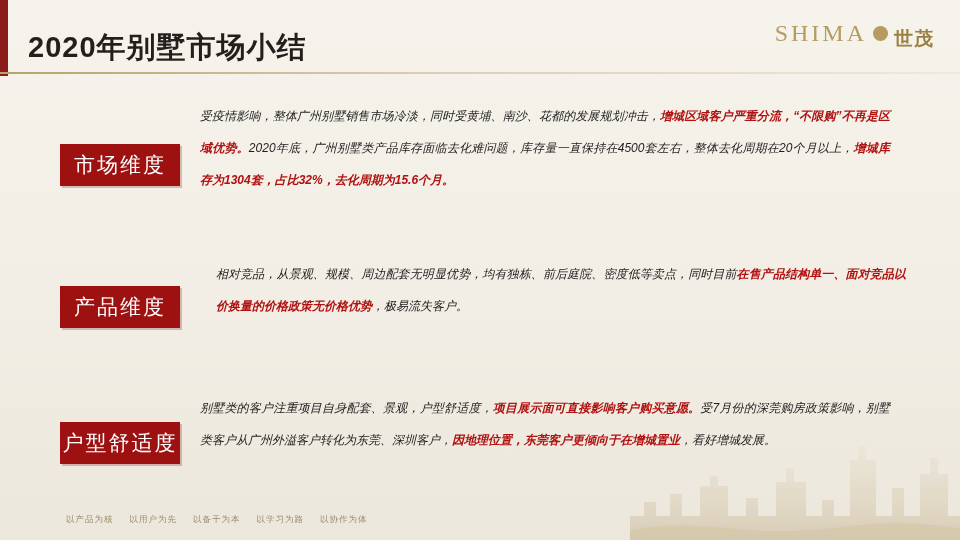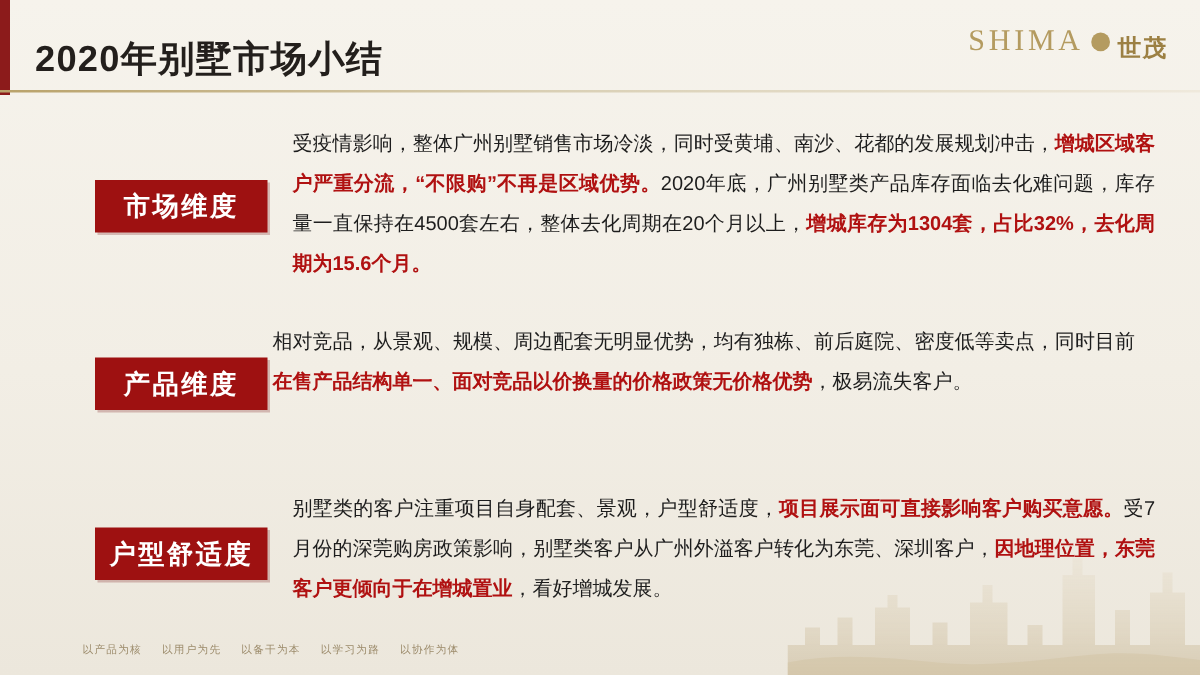--- a/index.html
+++ b/index.html
@@ -80,54 +80,54 @@
     letter-spacing: 1px;
     margin-top: 12px;
   }
   
   .block {
     position: absolute;
     display: flex;
     align-items: flex-start;
   }
   .tag {
-    width: 138px;
+    width: 120px;
     height: 42px;
     background: #9e1111;
     color: #ffffff;
     font-size: 21px;
-    font-weight: bold;
+    font-weight: normal;
     letter-spacing: 2px;
     display: flex;
     align-items: center;
     justify-content: center;
     box-shadow: 2px 2px 0 rgba(120, 20, 20, 0.25);
     flex: none;
-    margin-left: 16px;
   }
   .para {
-    font-size: 16px;
+    font-size: 12px;
     line-height: 32px;
     color: #1d1d1d;
     text-align: justify;
+    font-style: italic;
   }
   .em {
     color: #b01111;
     font-weight: bold;
   }
   .plain {
     color: #1d1d1d;
   }
   #block1 { left: 60px; top: 100px; }
   #block1 .tag { margin-top: 44px; }
   #block1 .para { width: 690px; margin-left: 20px; }
 
   #block2 { left: 60px; top: 258px; }
   #block2 .tag { margin-top: 28px; }
-  #block2 .para { width: 690px; margin-left: 4px; }
+  #block2 .para { width: 690px; margin-left: 36px; }
 
   #block3 { left: 60px; top: 392px; }
   #block3 .tag { margin-top: 30px; }
   #block3 .para { width: 690px; margin-left: 20px; }
 
   
   .skyline {
     position: absolute;
     right: 0;
     bottom: 0;

